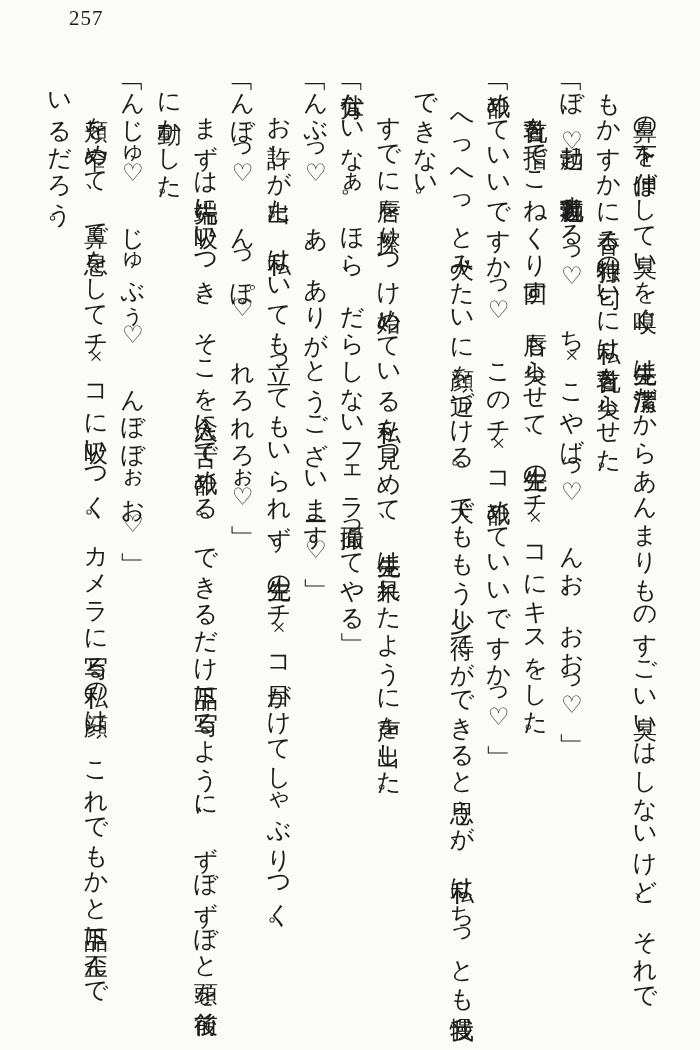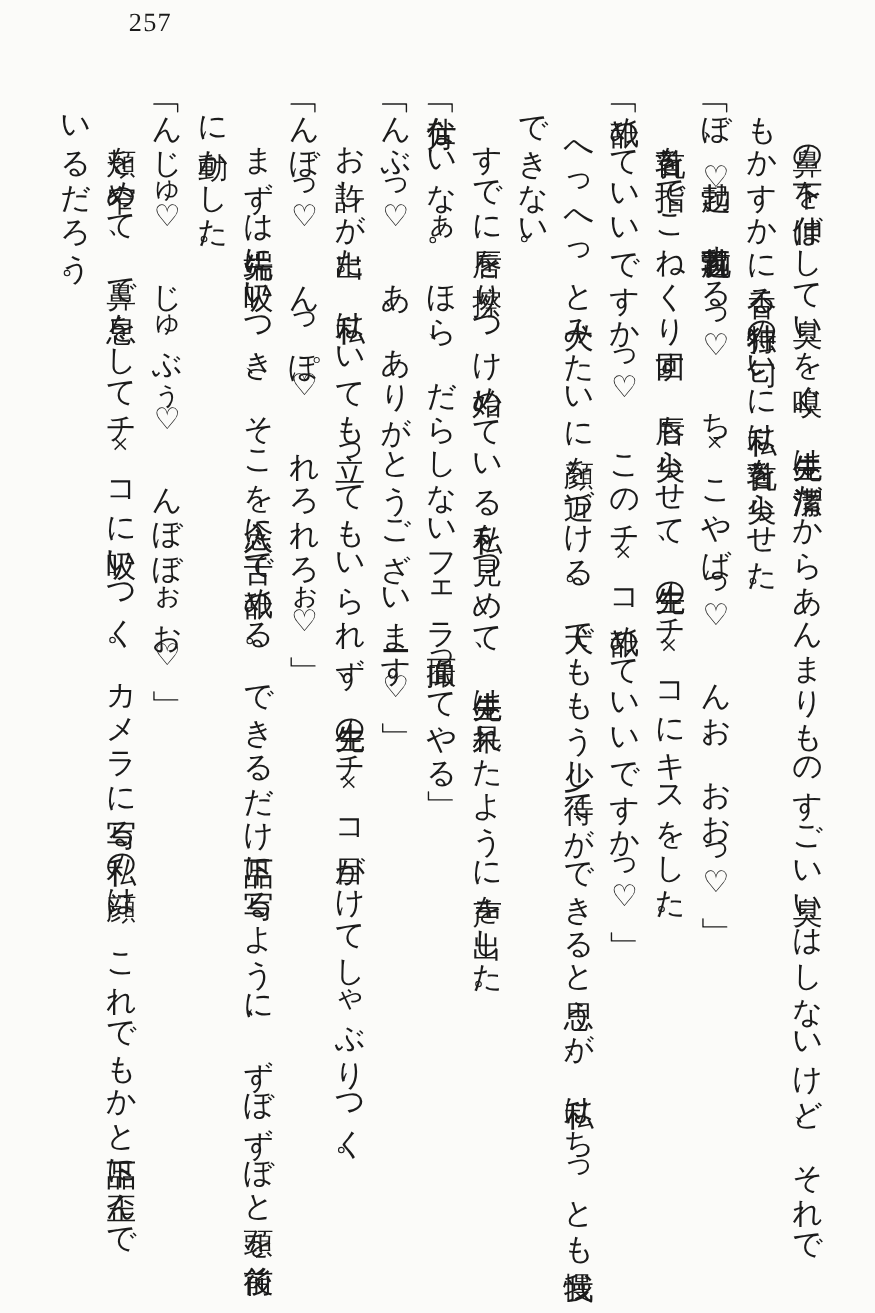--- a/index.html
+++ b/index.html
@@ -19,21 +19,20 @@
     font-family: "Liberation Serif", "DejaVu Serif", serif;
     color: #1b1b1b;
   }
   .page-number {
     position: absolute;
     top: 6px;
     left: 69px;
     font-size: 21px;
     letter-spacing: 1px;
     font-family: "Liberation Serif", "DejaVu Serif", serif;
-    margin-left: 34px;
   }
   .text-block {
     position: absolute;
     top: 76px;
     right: 37px;
     height: 940px;
     writing-mode: vertical-rl;
     text-orientation: mixed;
     font-size: 24px;
     line-height: 36.6px;

